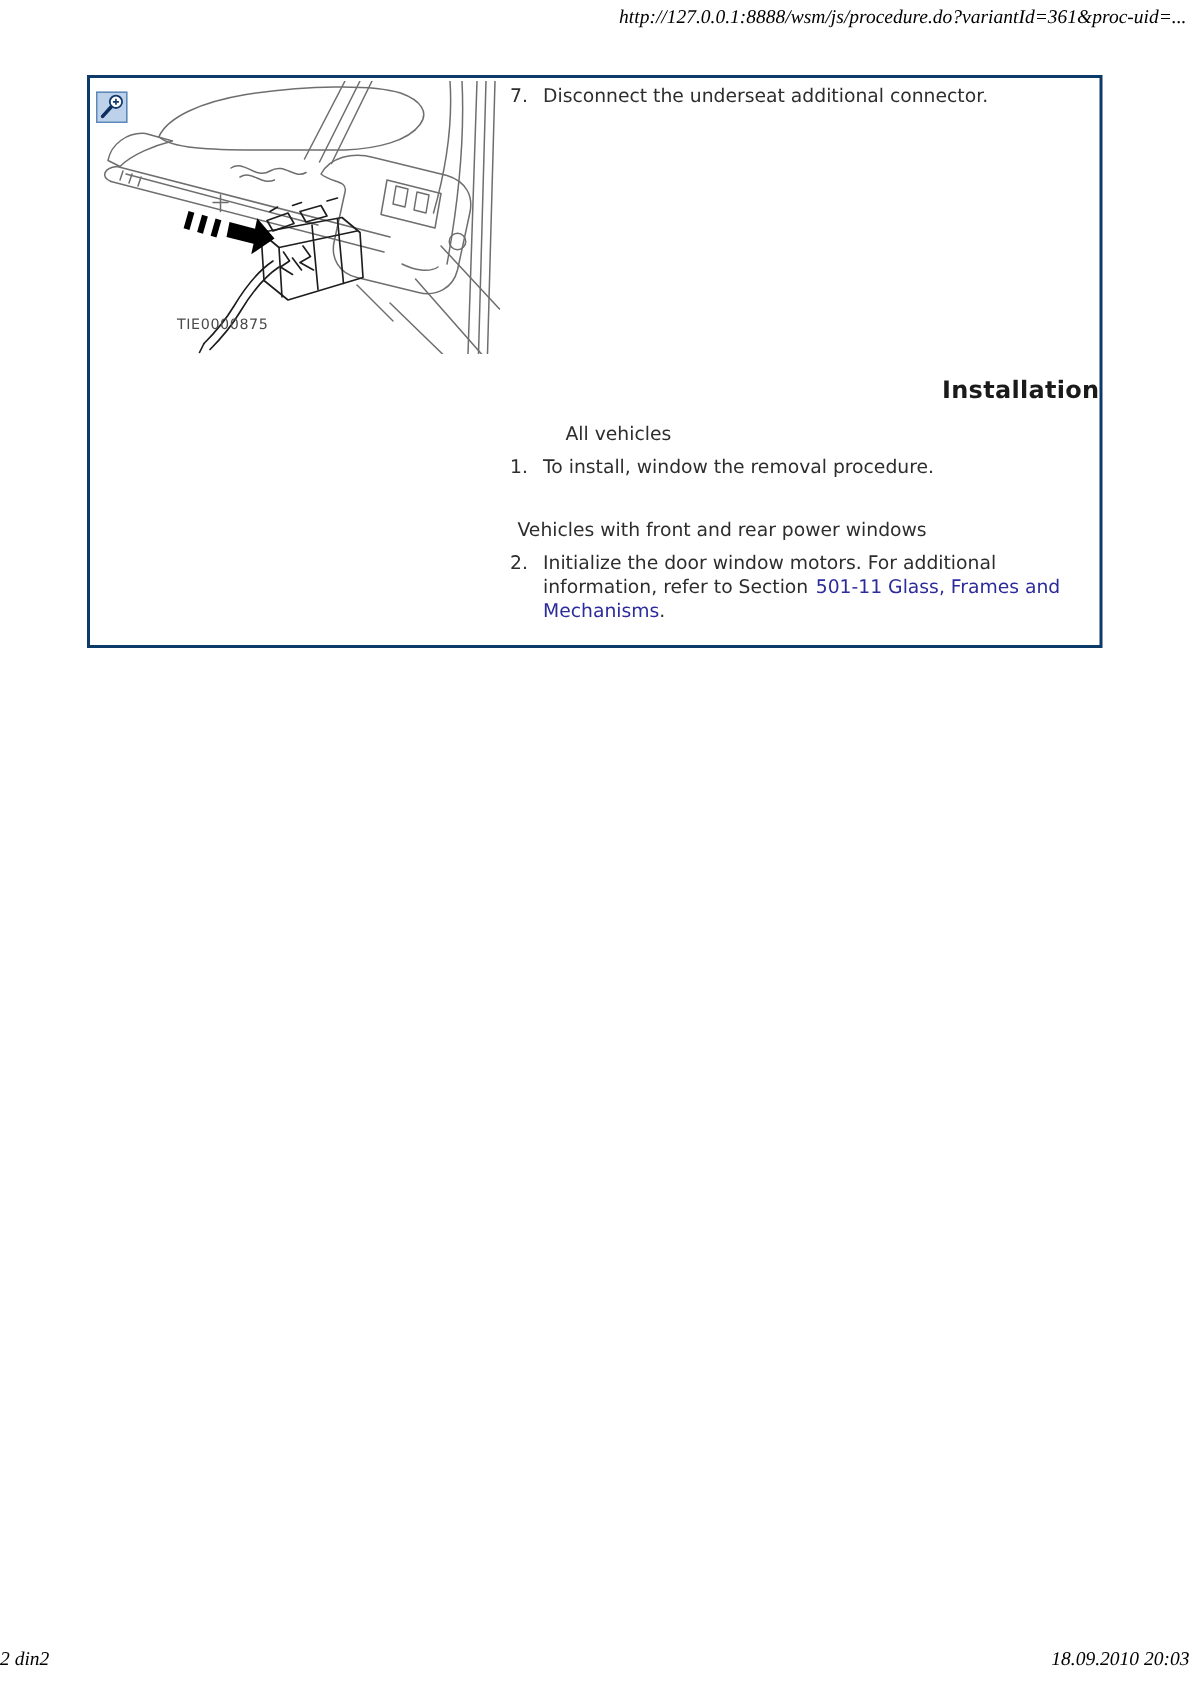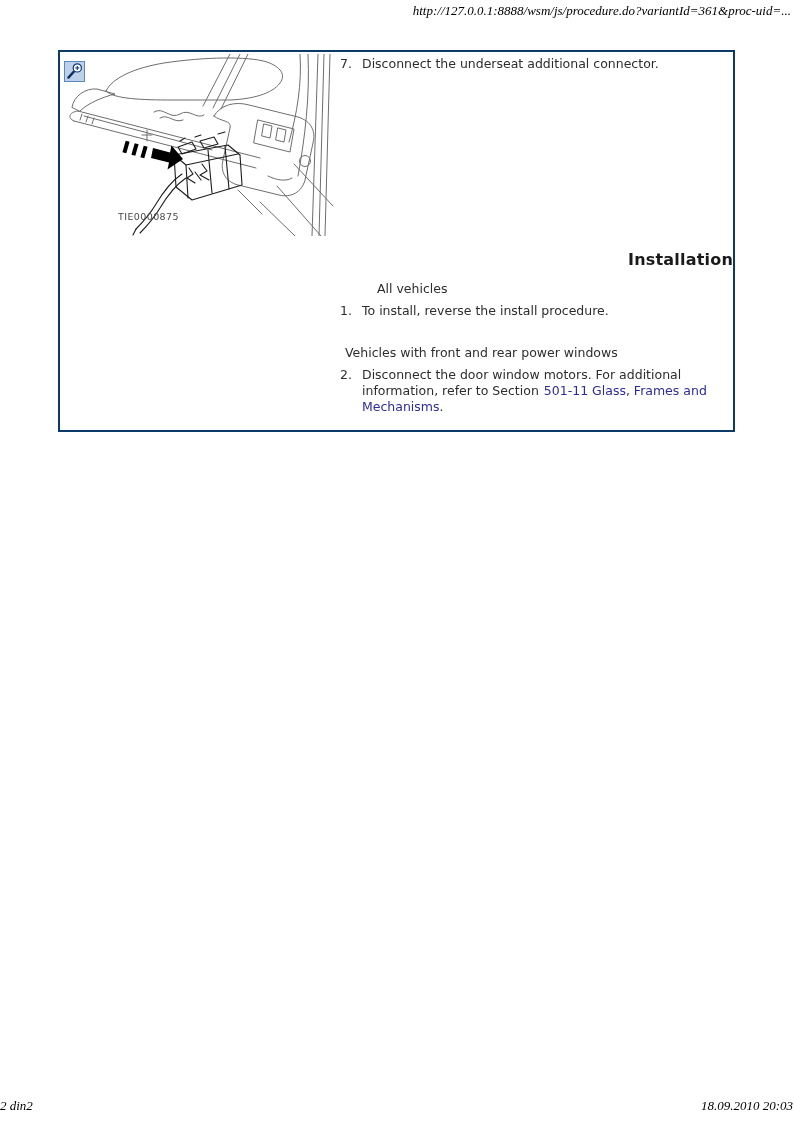--- a/index.html
+++ b/index.html
@@ -148,26 +148,26 @@
     <span class="num">7.</span>
     <span class="txt">Disconnect the underseat additional connector.</span>
   </div>
 
   <div class="install-heading">Installation</div>
 
   <div class="group-label" style="left:285px; top:229px;margin-left:32px;">All vehicles</div>
 
   <div class="step" style="left:280px; top:251px; width:400px;">
     <span class="num">1.</span>
-    <span class="txt">To install, reverse the install procedure.</span>
+    <span class="txt">To install, window the removal procedure.</span>
   </div>
 
   <div class="group-label" style="left:285px; top:293px;">Vehicles with front and rear power windows</div>
 
   <div class="step" style="left:280px; top:315px; width:398px;">
     <span class="num">2.</span>
-    <span class="txt"><span>Disconnect the door window motors. For additional information, refer to Section</span><a class="doc-link link-gap">501-11 Glass, Frames and Mechanisms</a><span>.</span></span>
+    <span class="txt"><span>Initialize the door window motors. For additional information, refer to Section</span><a class="doc-link link-gap">501-11 Glass, Frames and Mechanisms</a><span>.</span></span>
   </div>
 
 </div>
 
 <div class="footer-left serif">2 din2</div>
 <div class="footer-right serif">18.09.2010 20:03</div>
 
 </body></html>

